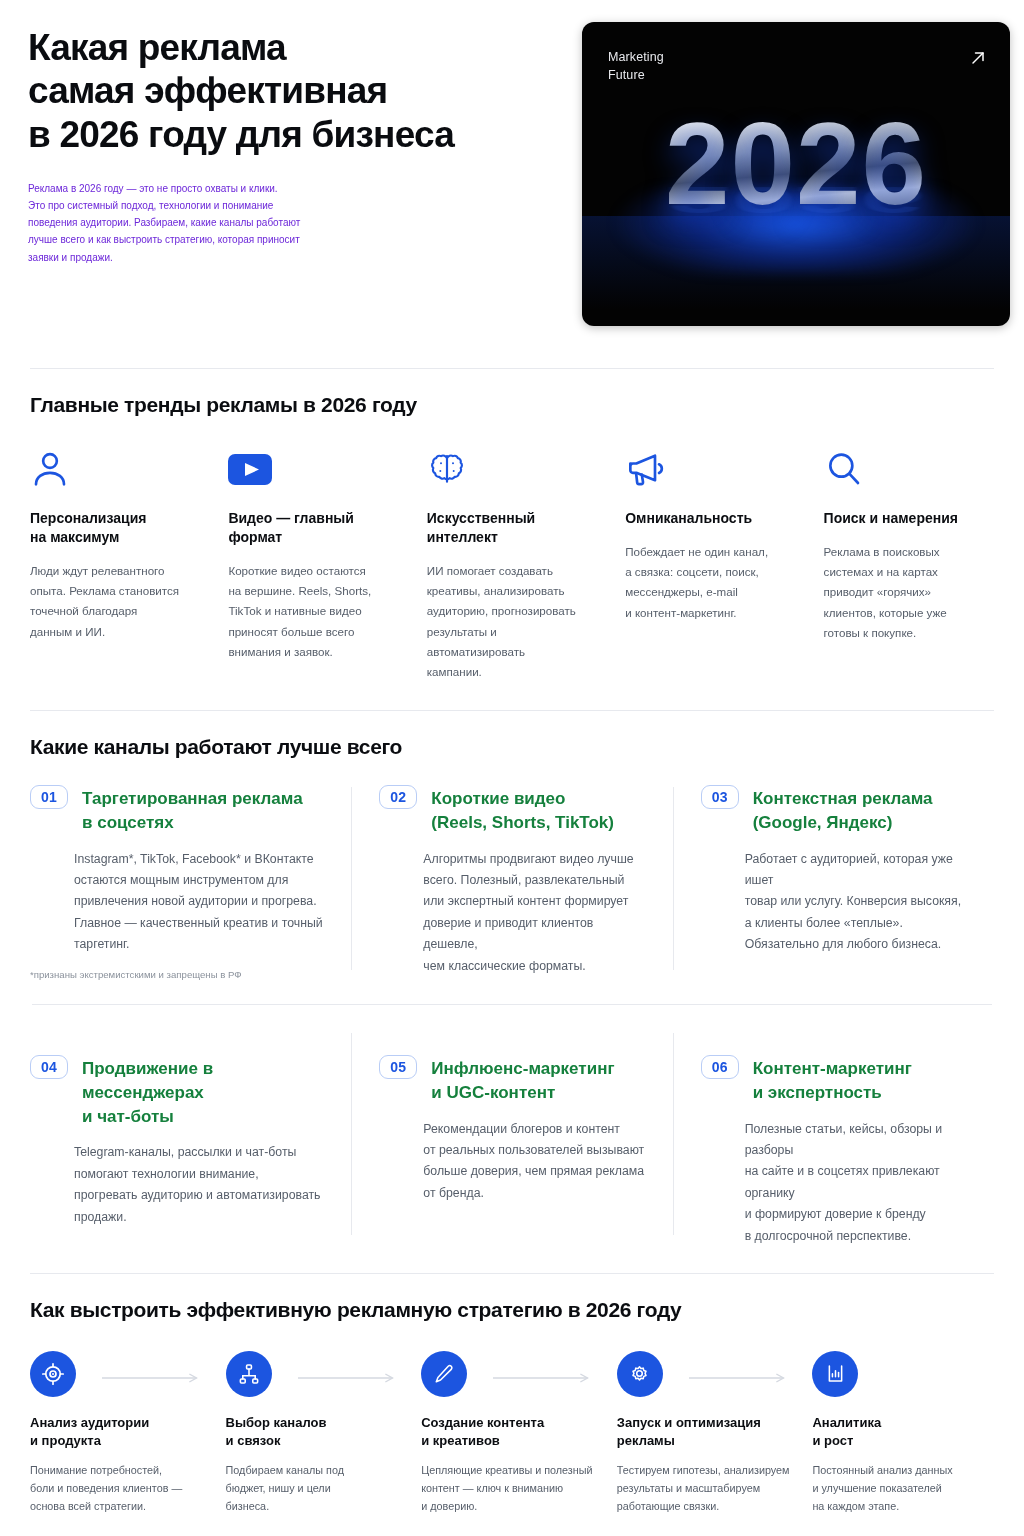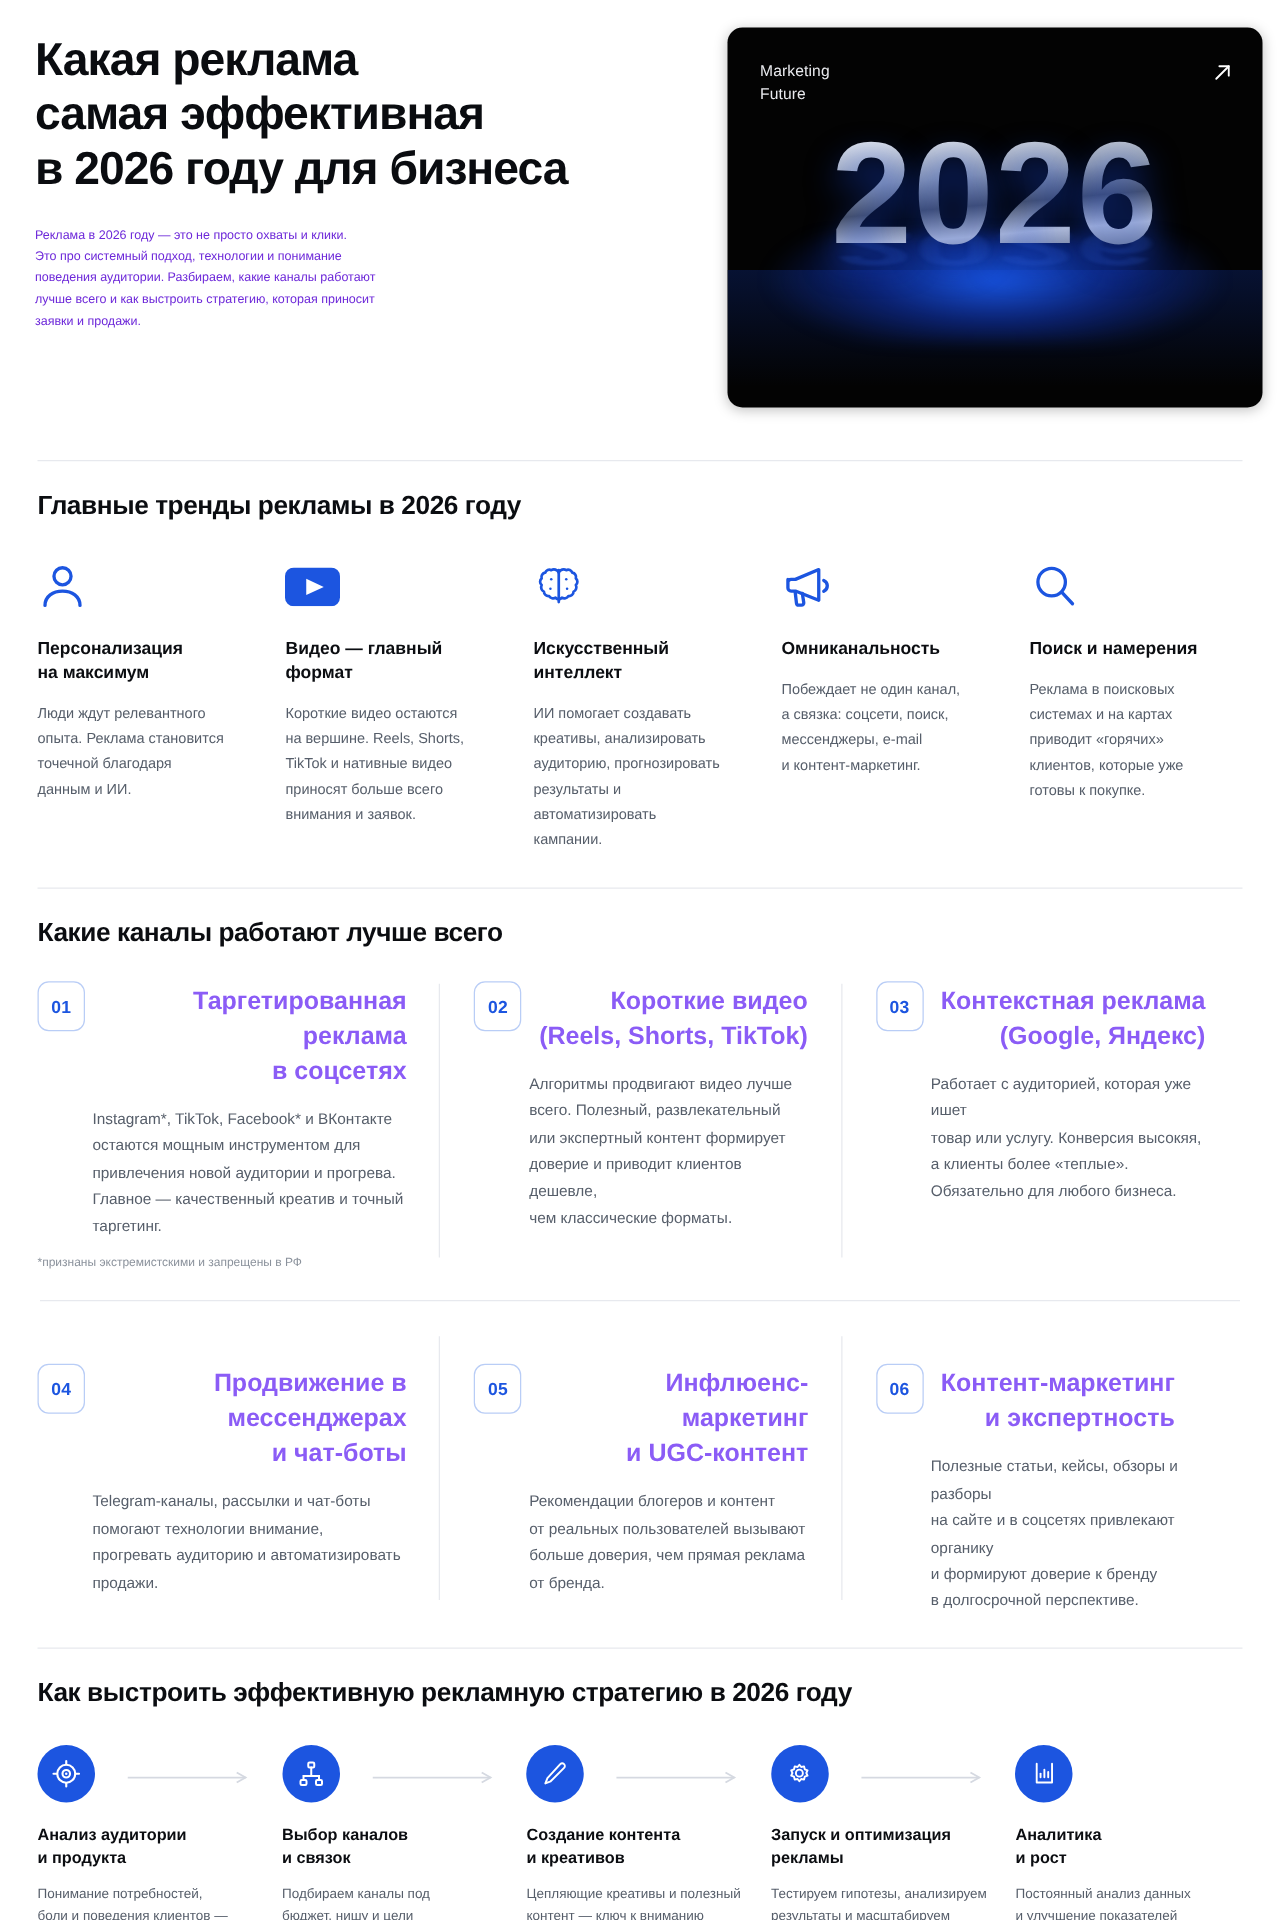--- a/index.html
+++ b/index.html
@@ -83,21 +83,21 @@
     filter: blur(6px);
   }
   .hero-floor {
     position: absolute;
     left: 0; right: 0; bottom: 0; height: 110px;
     background: linear-gradient(to bottom, rgba(10,30,90,.55), rgba(2,3,8,0) 85%);
   }
   .hero-year {
     position: absolute;
     left: 0; right: 0;
-    top: 74px;
+    top: 84px;
     text-align: center;
     font-size: 116px;
     font-weight: 700;
     letter-spacing: 1px;
     line-height: 1;
     background: linear-gradient(175deg,#ffffff 0%, #dfe3ea 18%, #9aa2ae 40%, #4c525d 56%, #c9ced7 72%, #6e7581 88%, #2a2e36 100%);
     -webkit-background-clip: text;
     background-clip: text;
     color: transparent;
     text-shadow: 0 14px 26px rgba(20,70,220,.55);
@@ -163,39 +163,38 @@
     content: "";
     position: absolute;
     left: 0; top: 2px; bottom: 12px;
     width: 1px;
     background: #e7e9ee;
   }
   .ch-row2 .ch-cell { padding-top: 24px; }
   .ch-head { display: flex; gap: 14px; align-items: flex-start; }
   .ch-num {
     flex: 0 0 38px;
-    width: 38px; height: 40px;
+    width: 38px; height: 24px;
     border: 1.4px solid #b9cdf6;
     border-radius: 9px;
     color: #1c55e0;
     font-size: 14px;
     font-weight: 700;
     display: flex;
     align-items: center;
     justify-content: center;
     letter-spacing: .2px;
   }
   .ch-title {
-    font-size: 20px;
+    font-size: 17px;
     font-weight: 700;
     line-height: 1.4;
-    color: #8b5cf6;
+    color: #15803d;
     padding-top: 2px;
     white-space: pre-line;
-    text-align: right;
   }
   .ch-text {
     margin-top: 14px;
     font-size: 12.3px;
     line-height: 1.74;
     color: #565e6a;
     white-space: pre-line;
     margin-left: 44px;
   }
   .ch-note {

